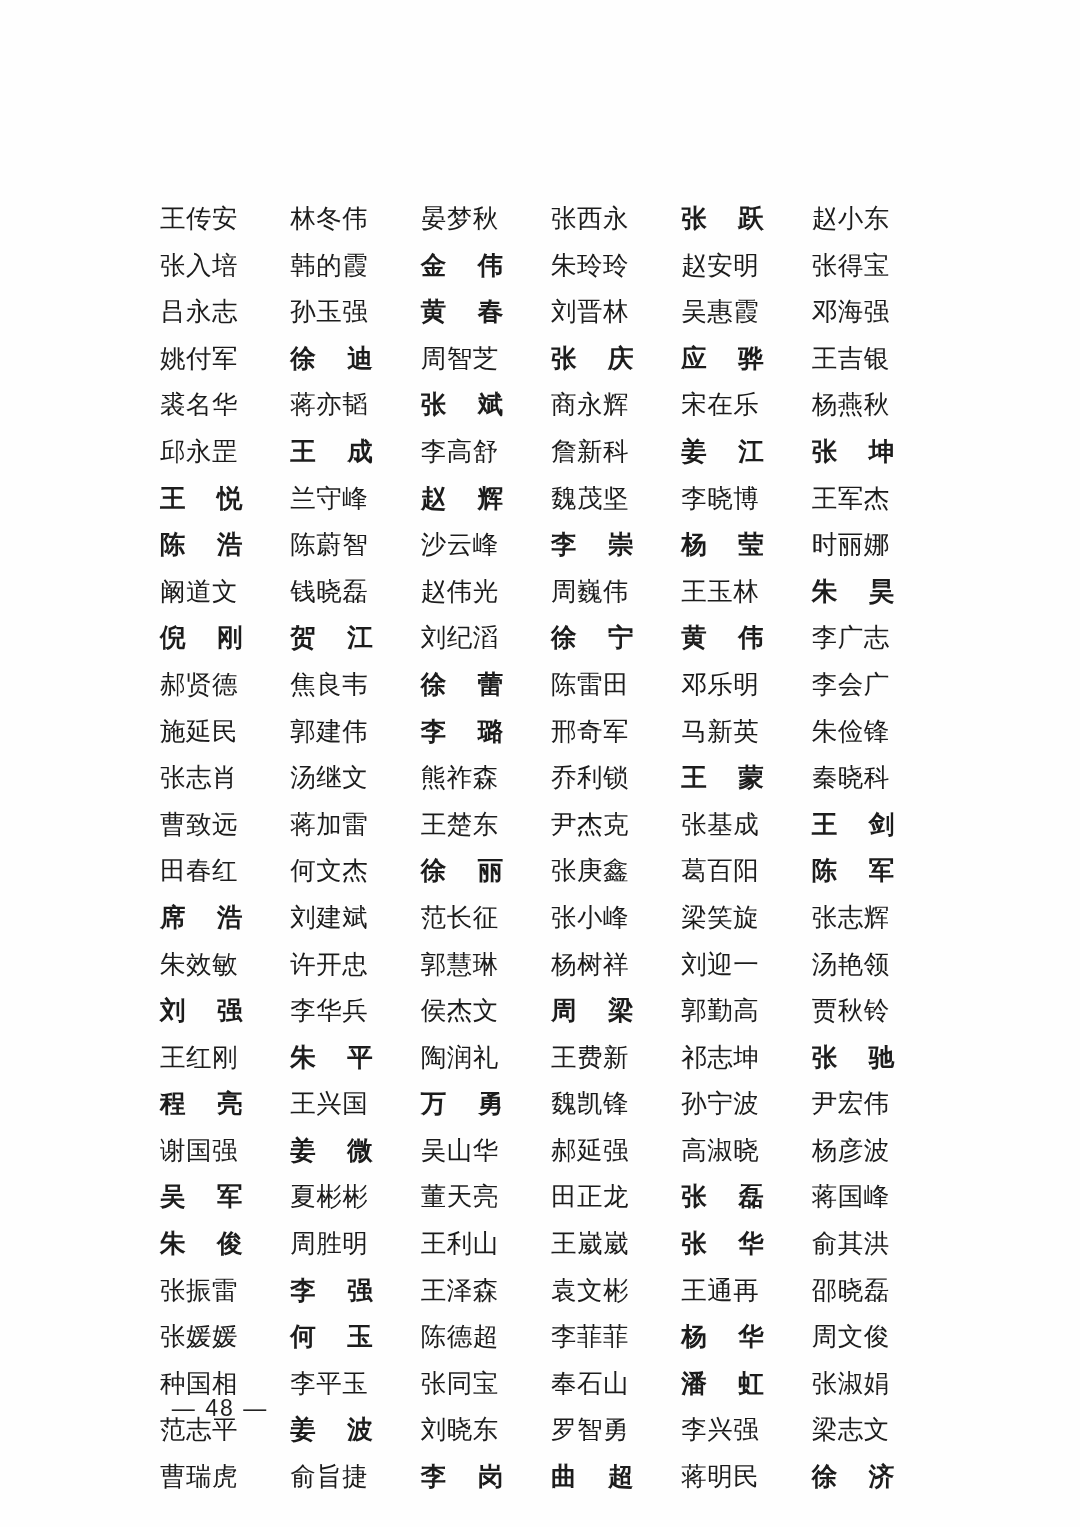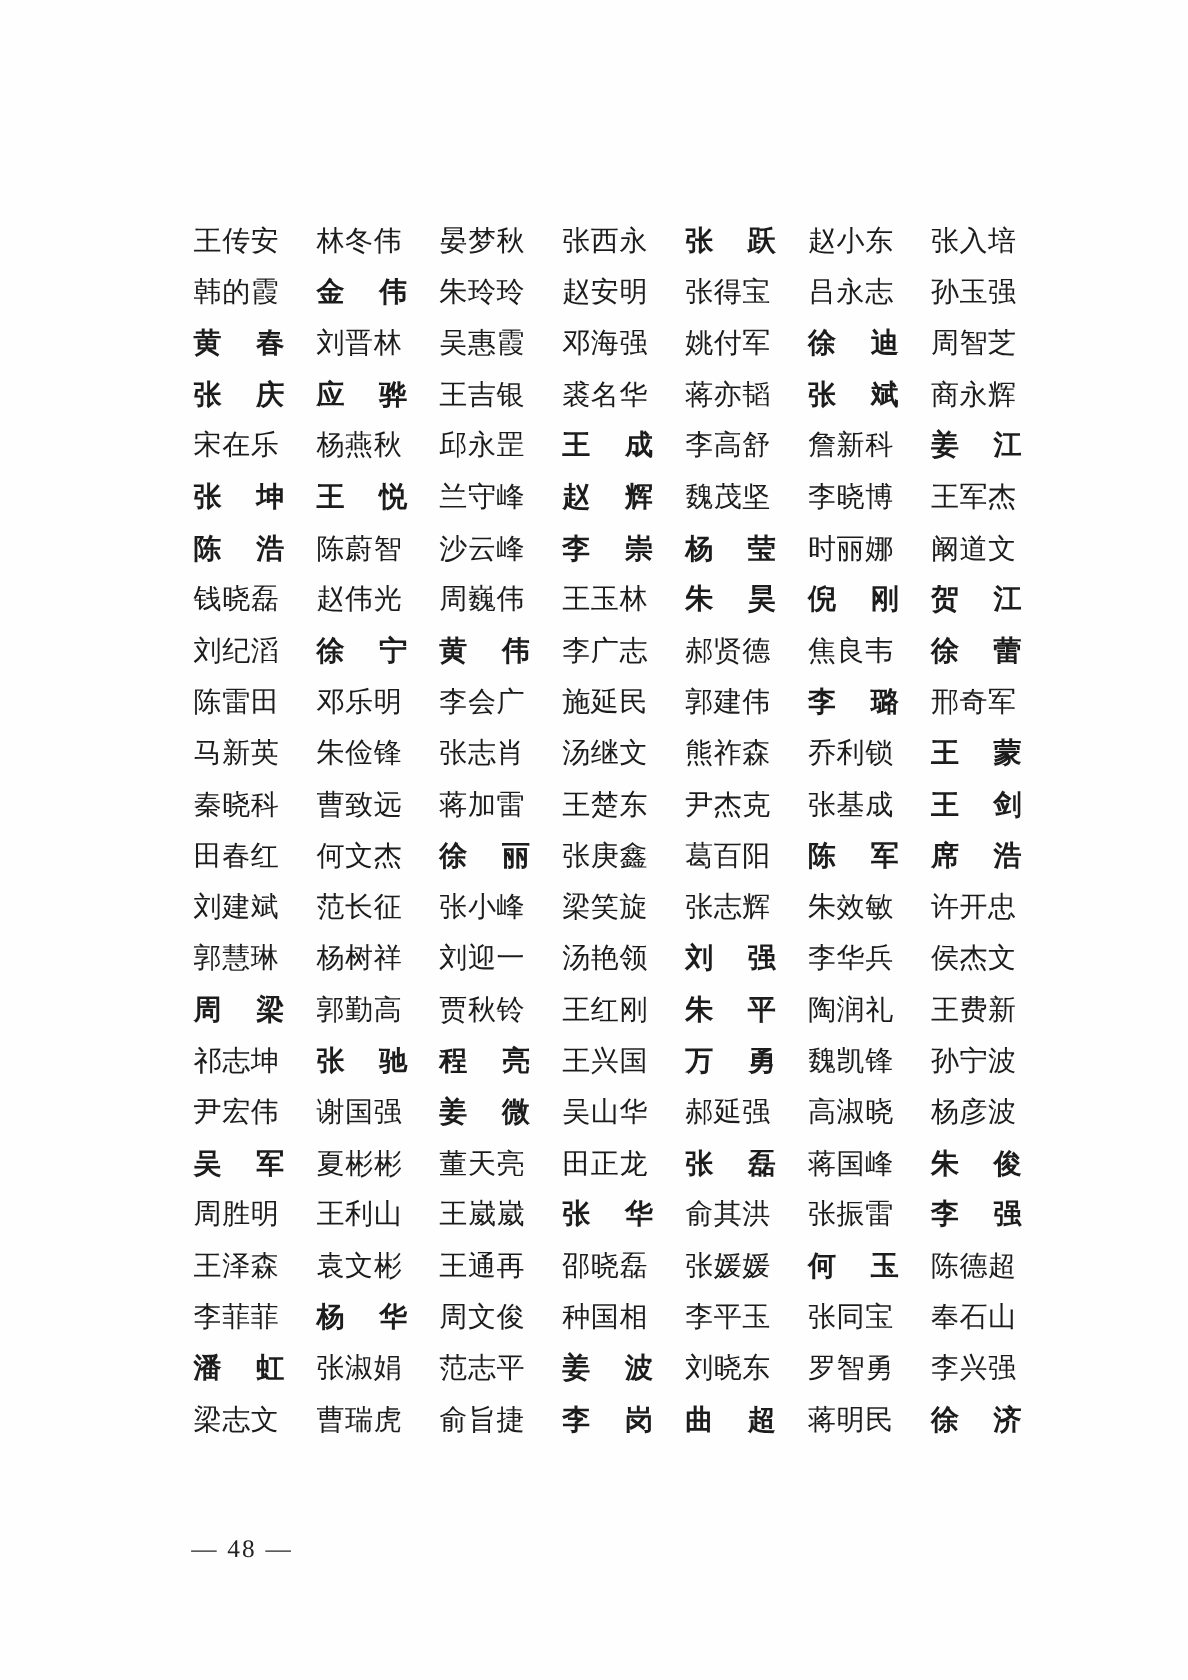--- a/index.html
+++ b/index.html
@@ -17,25 +17,25 @@
   }
 
   .page {
     position: absolute;
     inset: 0;
     background: #fefefe;
   }
 
   .name-grid {
     position: absolute;
-    left: 176px;
+    left: 160px;
     top: 196px;
     width: 782px;
     display: grid;
-    grid-template-columns: repeat(7, 1fr);
+    grid-template-columns: repeat(6, 1fr);
     row-gap: 0px;
     column-gap: 0px;
   }
 
   .name-cell {
     height: 46.6px;
     line-height: 46.6px;
     font-size: 25.5px;
     font-family: "Liberation Serif", "DejaVu Serif", serif;
     color: #1c1c1c;
@@ -58,21 +58,21 @@
     width: 83px;
   }
 
   .page-footer {
     position: absolute;
     left: 0;
     top: 1395px;
     width: 1080px;
     text-align: center;
     font-size: 23px;
-    font-family: Liberation Serif, serif;
+    font-family: Liberation Sans, sans-serif;
     color: #222222;
     letter-spacing: 2px;
   }
   .page-footer .pf-inner {
     display: inline-block;
     transform: translateX(-320px);
   }
 </style>
 </head>
 <body>

